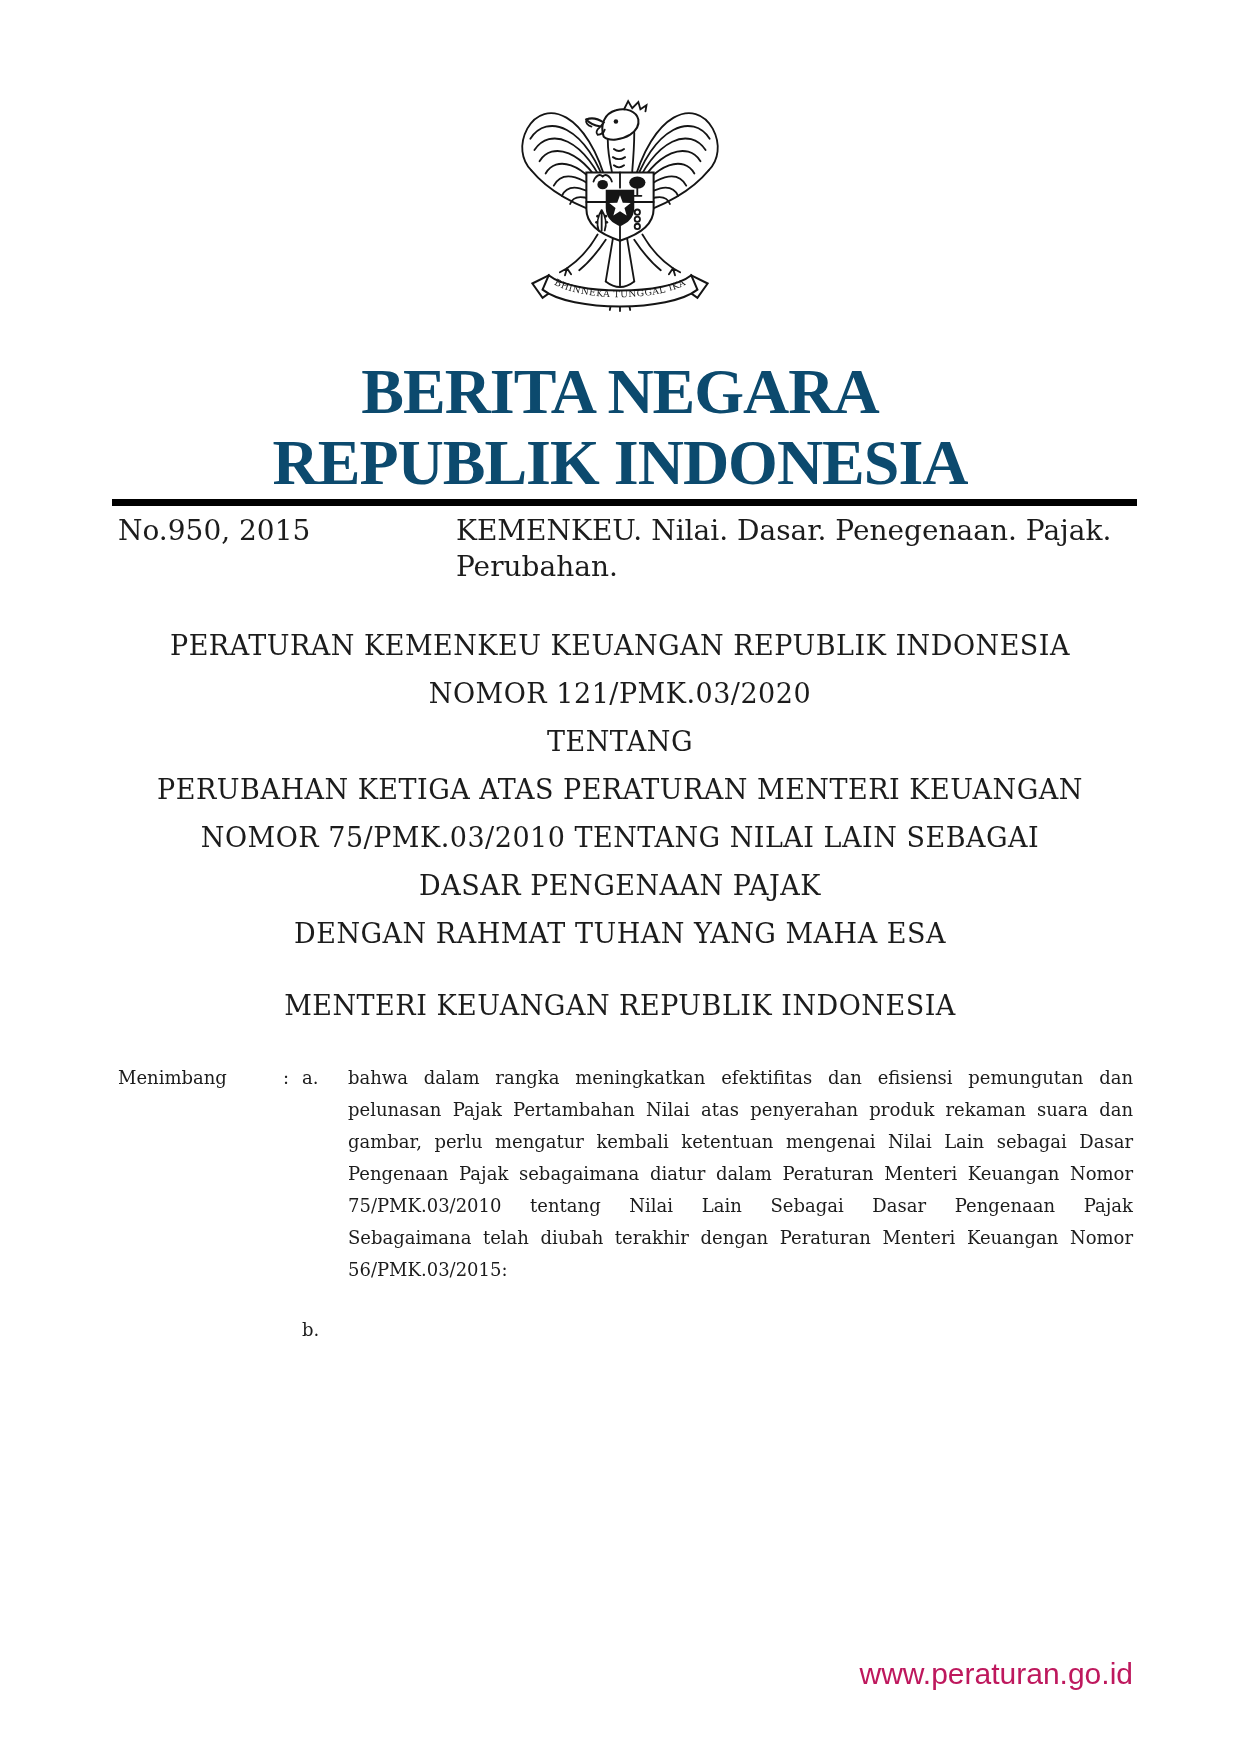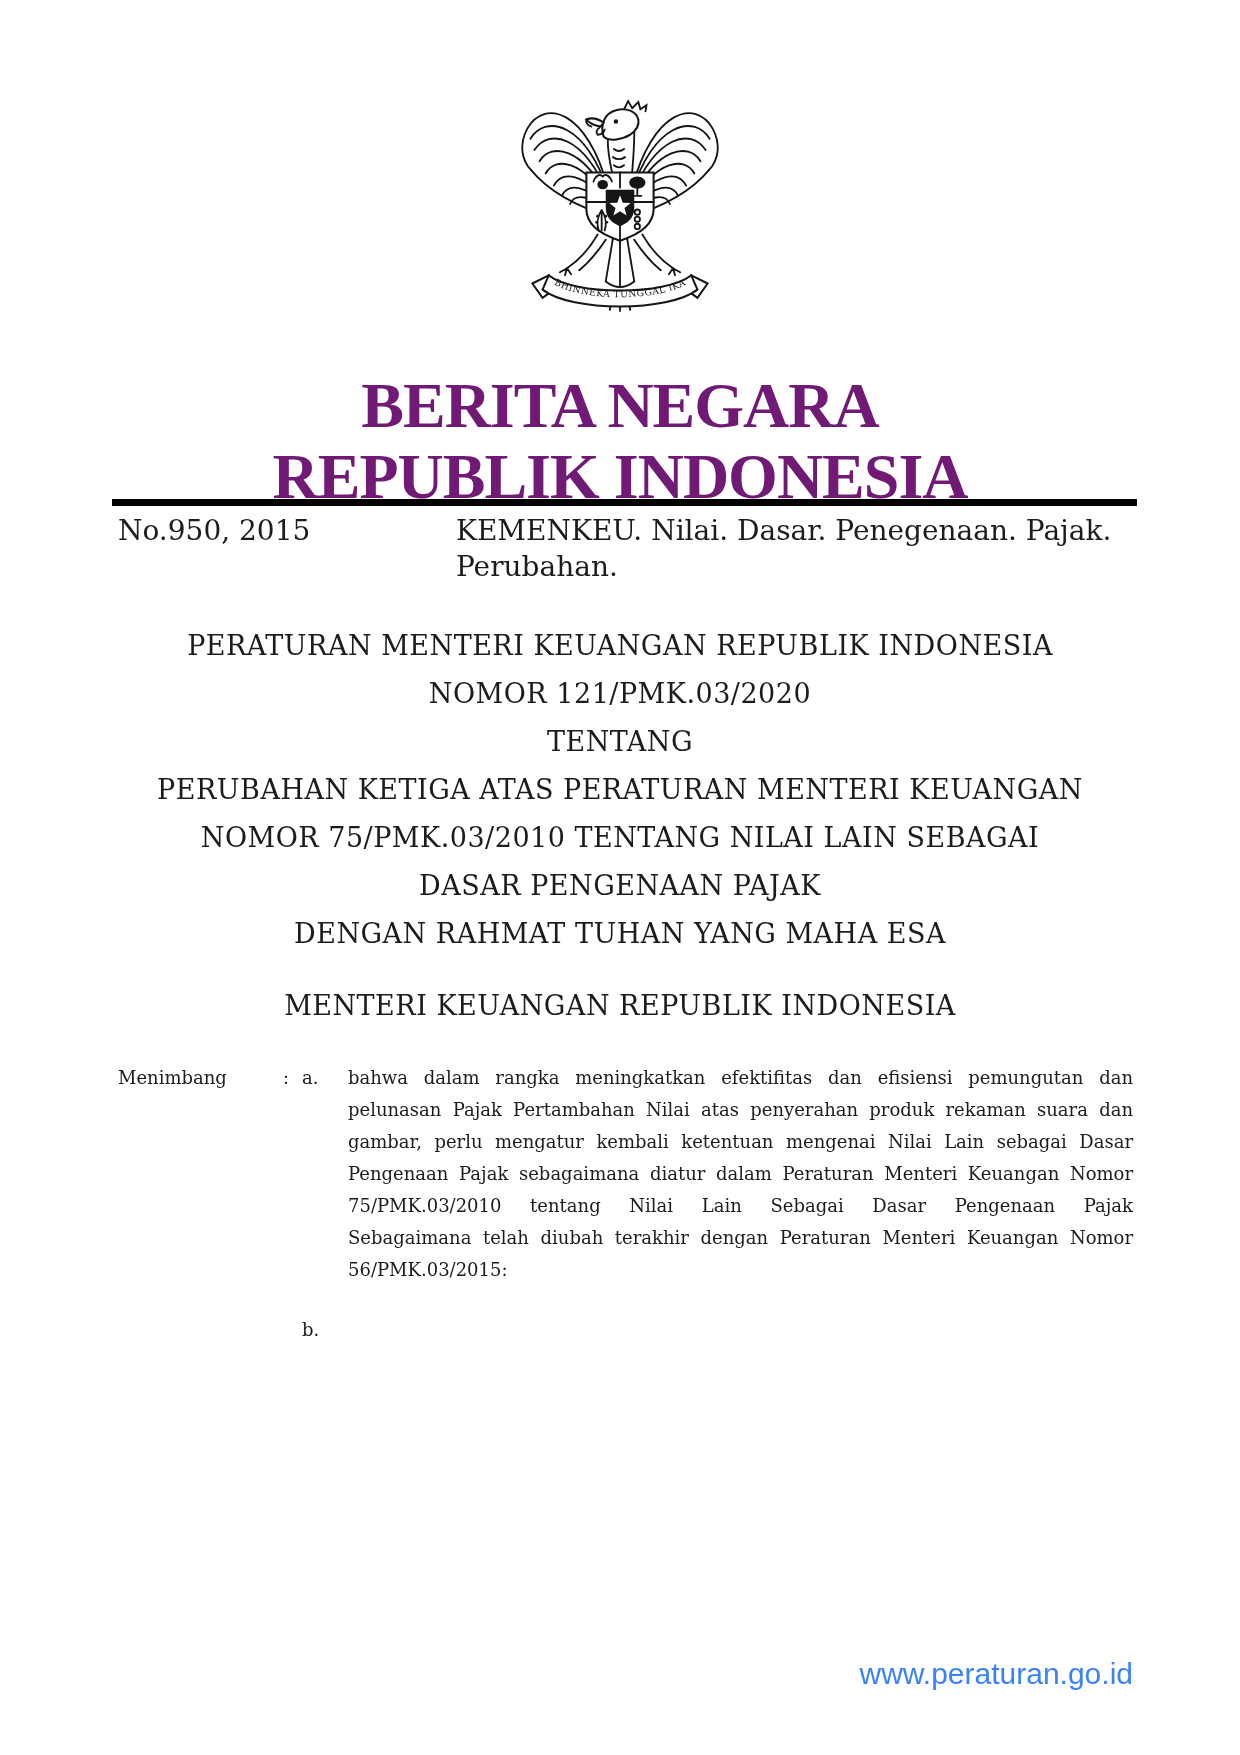--- a/index.html
+++ b/index.html
@@ -20,30 +20,30 @@
     top: 96px;
     left: 50%;
     margin-left: -102px;
     width: 204px;
     height: 216px;
   }
 
   
   .masthead {
     position: absolute;
-    top: 370px;
+    top: 356px;
     left: 0;
     width: 100%;
     text-align: center;
     font-family: "Liberation Serif", serif;
     font-weight: bold;
     font-size: 64px;
     line-height: 71px;
     letter-spacing: -1px;
-    color: #701a75;
+    color: #0c4a6e;
   }
 
   
   .rule {
     position: absolute;
     top: 499px;
     left: 112px;
     width: 1025px;
     height: 7px;
     background: #000000;
@@ -122,21 +122,21 @@
   }
 
   
   .footer-watermark {
     position: absolute;
     top: 1656px;
     right: 107px;
     font-family: "Liberation Sans", sans-serif;
     font-size: 30px;
     line-height: 36px;
-    color: #3b82f6;
+    color: #be185d;
   }
 
   svg .ln { fill: none; stroke: #151515; stroke-width: 1.8; stroke-linecap: round; }
   svg .lnb { fill: #ffffff; stroke: #151515; stroke-width: 2; }
   svg .solid { fill: #151515; stroke: none; }
 </style>
 </head>
 <body>
 
 <div class="page">
@@ -235,21 +235,21 @@
     <div>BERITA NEGARA</div>
     <div>REPUBLIK INDONESIA</div>
   </div>
 
   <div class="rule"></div>
 
   <div class="gazette-number">No.950, 2015</div>
   <div class="gazette-subject">KEMENKEU. Nilai. Dasar. Penegenaan. Pajak. Perubahan.</div>
 
   <div class="title-block">
-    <div>PERATURAN MENTERI KEUANGAN REPUBLIK INDONESIA</div>
+    <div>PERATURAN KEMENKEU KEUANGAN REPUBLIK INDONESIA</div>
     <div>NOMOR 121/PMK.03/2020</div>
     <div>TENTANG</div>
     <div>PERUBAHAN KETIGA ATAS PERATURAN MENTERI KEUANGAN</div>
     <div>NOMOR 75/PMK.03/2010 TENTANG NILAI LAIN SEBAGAI</div>
     <div>DASAR PENGENAAN PAJAK</div>
   </div>
 
   <div class="invocation">DENGAN RAHMAT TUHAN YANG MAHA ESA</div>
   <div class="authority">MENTERI KEUANGAN REPUBLIK INDONESIA</div>
 

